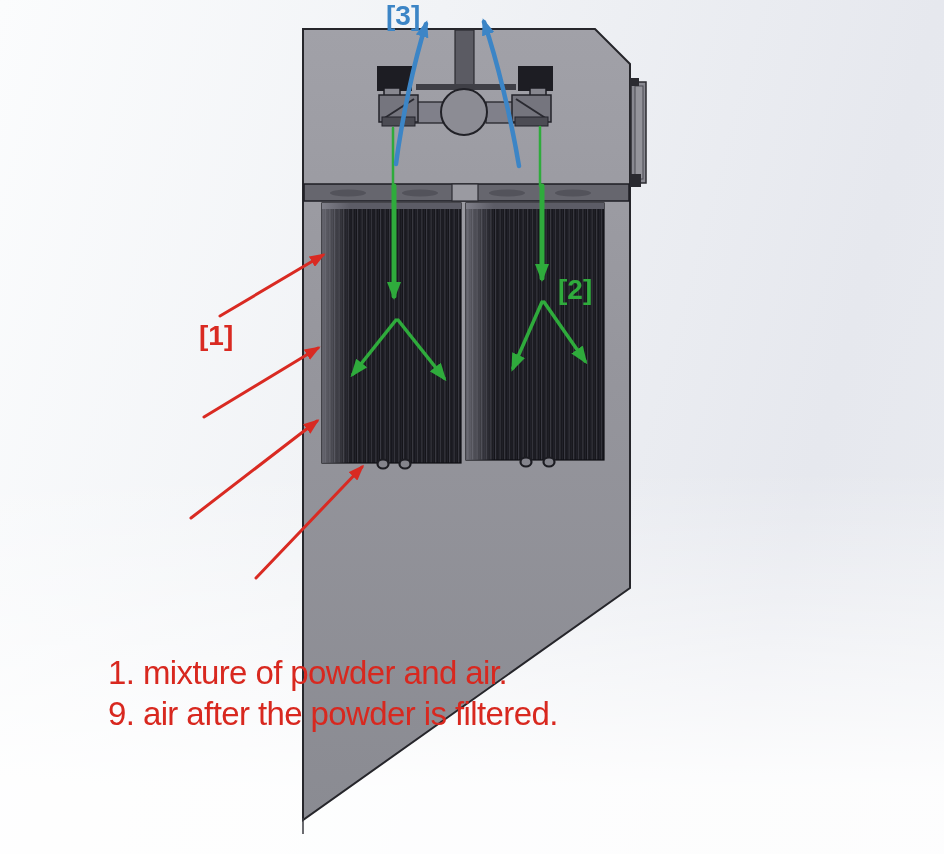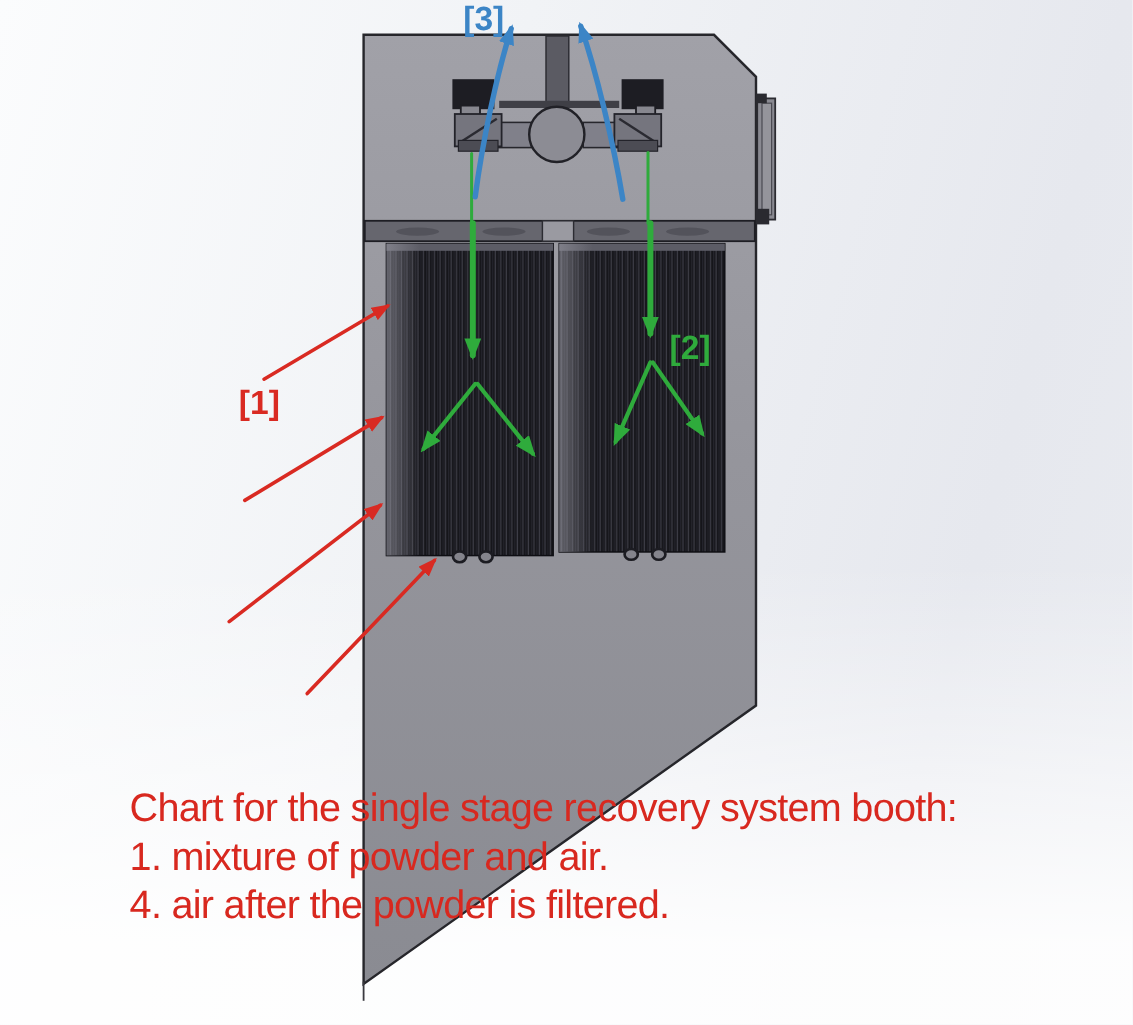--- a/index.html
+++ b/index.html
@@ -132,18 +132,17 @@
       <path d="M396,164 C402,118 414,62 426,24" marker-end="url(#mb)"></path>
       <path d="M519,166 C511,118 497,60 484,22" marker-end="url(#mb)"></path>
     </g>
   </svg>
 
   <div class="lbl" id="lbl-1">[1]</div>
   <div class="lbl" id="lbl-2">[2]</div>
   <div class="lbl" id="lbl-3">[3]</div>
 
   <div id="caption">
-    <div>Chart for the single stage recovery system booth:</div>
     <div>1. mixture of powder and air.</div>
-    <div>4. air after the powder is filtered.</div>
+    <div>9. air after the powder is filtered.</div>
   </div>
 
 </div>
 
 </body></html>

